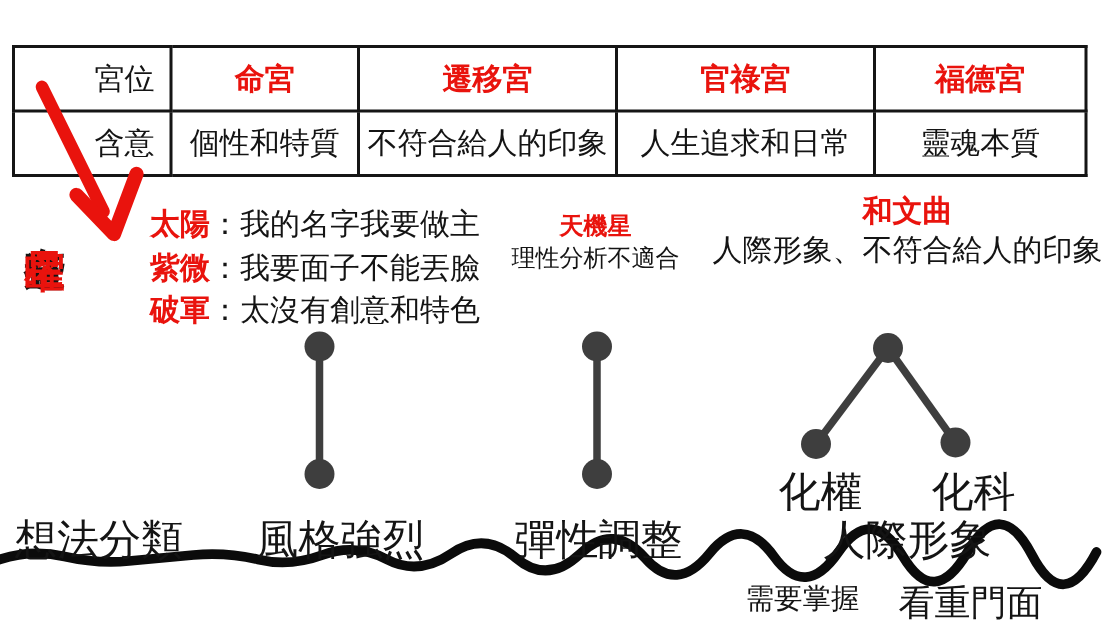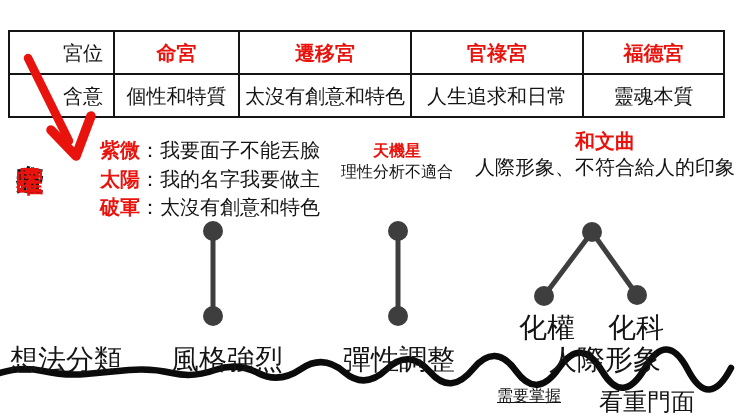--- a/index.html
+++ b/index.html
@@ -40,22 +40,22 @@
   .qianyi-block .desc{}
   .right-block{position:absolute;left:472px;top:129px;width:266px;text-align:center;font-size:20px;line-height:25.5px;white-space:nowrap;}
   .right-block .stars{color:var(--red);font-weight:bold;}
   
   .lbl{position:absolute;font-size:28px;white-space:nowrap;}
   .lbl-axis{left:10px;top:341px;}
   .lbl-cat1{left:171px;top:341px;}
   .lbl-cat2{left:343px;top:341px;}
   .lbl-cat3{left:549px;top:341px;}
   .lbl-hq{left:519px;top:309px;}
-  .lbl-hk{left:608px;top:309px;}
-  .lbl-note1{left:497px;top:386px;font-size:16px;text-decoration:underline;}
+  .lbl-hk{left:621px;top:309px;}
+  .lbl-note1{left:497px;top:386px;font-size:19px;}
   .lbl-note2{left:599px;top:386px;font-size:24px;}
 </style>
 </head>
 <body>
 
 <div class="stage">
 
   <table class="palace-table">
     <colgroup>
       <col style="width:105px">
@@ -68,32 +68,32 @@
         <tr>
       <td class="hdr">宮位</td>
       <td class="palace">命宮</td>
       <td class="palace">遷移宮</td>
       <td class="palace">官祿宮</td>
       <td class="palace">福德宮</td>
     </tr>
     <tr>
       <td class="hdr">含意</td>
       <td>個性和特質</td>
-      <td>太沒有創意和特色</td>
+      <td>不符合給人的印象</td>
       <td>人生追求和日常</td>
       <td>靈魂本質</td>
     </tr>
   </tbody>
     </table>
 
   <div class="side-title"><span>有這些</span><span class="red">星曜</span></div>
 
   <div class="ming-block">
+    <div><span class="star-name">太陽</span><span>：我的名字我要做主</span></div>
     <div><span class="star-name">紫微</span><span>：我要面子不能丟臉</span></div>
-    <div><span class="star-name">太陽</span><span>：我的名字我要做主</span></div>
     <div><span class="star-name">破軍</span><span>：太沒有創意和特色</span></div>
   </div>
 
   <div class="qianyi-block">
     <div class="star-title">天機星</div>
     <div class="desc">理性分析不適合</div>
   </div>
 
   <div class="right-block">
     <div class="stars">和文曲</div>

